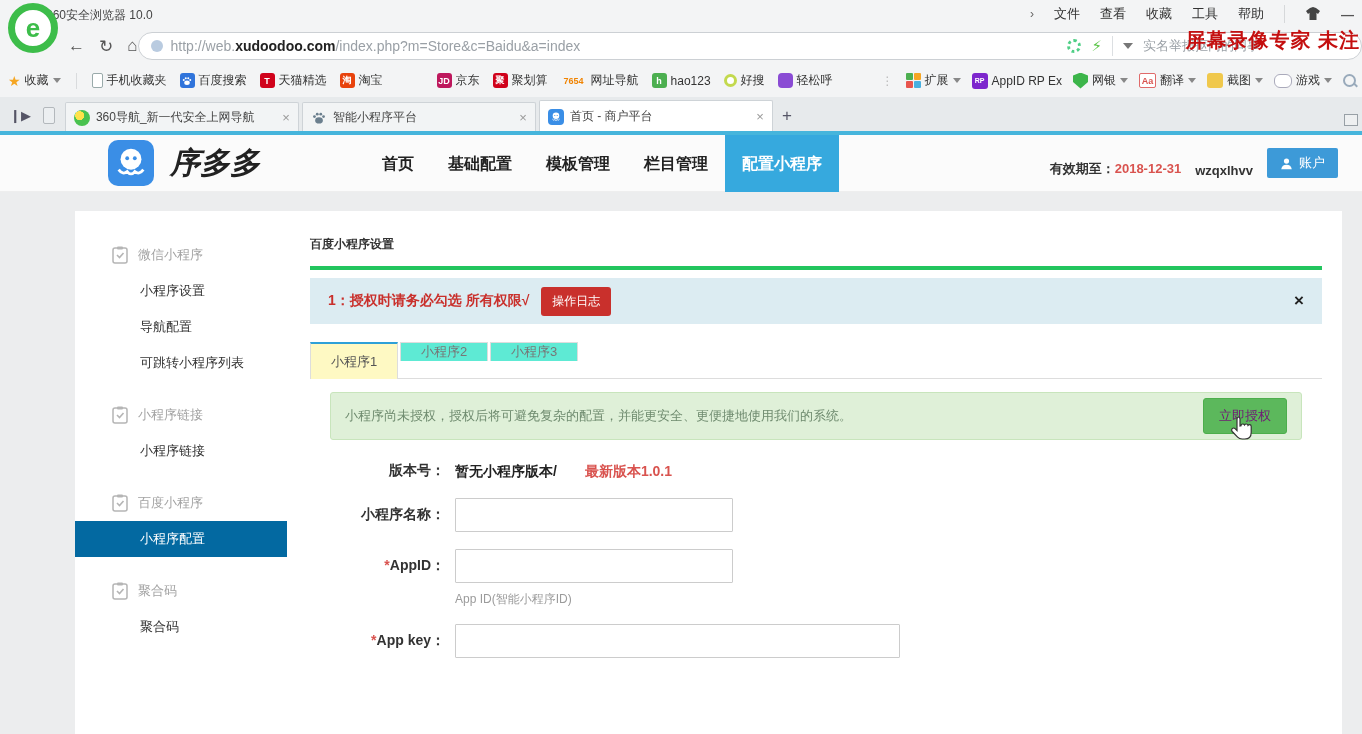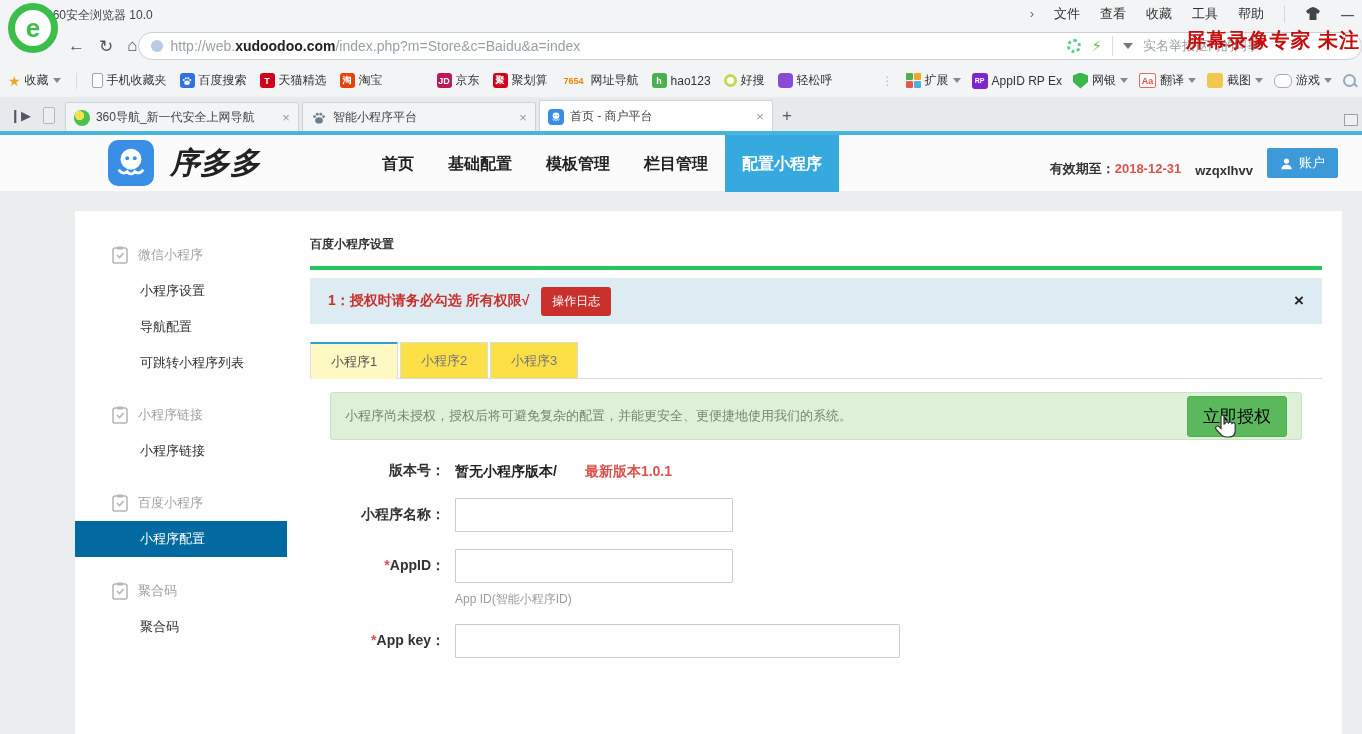--- a/index.html
+++ b/index.html
@@ -115,29 +115,29 @@
   .clip-icon svg { display:block; }
 
   .main { flex:1; padding:25px 20px 0 23px; }
   .page-title { font-size:12px; font-weight:bold; color:#333; padding-bottom:13px; border-bottom:4px solid #22c55e; }
   .notice { margin-top:8px; height:46px; background:#dcecf2; display:flex; align-items:center; padding:0 18px; }
   .notice-text { color:#c9302c; font-weight:bold; font-size:14px; }
   .notice-btn { margin-left:12px; background:#c9302c; color:#fff; border:none; font-size:12px; padding:6px 11px; border-radius:3px; cursor:pointer; }
   .notice-close { margin-left:auto; color:#222; font-size:17px; font-weight:bold; cursor:pointer; }
 
   .mini-tabs { margin-top:18px; display:flex; border-bottom:1px solid #ddd; }
-  .mini-tab { width:88px; height:36px; display:flex; align-items:center; justify-content:center; font-size:13px;
-    color:#777; background:#fde047; border:1px solid #ddd; border-bottom:none; margin-right:2px; cursor:pointer; }
+  .mini-tab { width:88px; height:19px; display:flex; align-items:center; justify-content:center; font-size:13px;
+    color:#777; background:#5eead4; border:1px solid #ddd; border-bottom:none; margin-right:2px; cursor:pointer; }
   .mini-tab.active { background:#fef9c3; color:#555; border-top:2px solid #2ea0d8; margin-bottom:-1px; height:37px; }
 
   .auth-alert { margin:13px 20px 0 20px; background:#dff0d8; border:1px solid #c8e5bc; border-radius:3px;
     height:48px; display:flex; align-items:center; padding:0 14px; }
   .auth-text { font-size:13px; color:#6f8b6f; }
-  .auth-btn { margin-left:auto; position:relative; background:#5cb85c; border:1px solid #4cae4c; color:#000000;
-    font-size:17px; padding:8px 15px; border-radius:3px; cursor:pointer; }
+  .auth-btn { margin-left:auto; position:relative; background:#5cb85c; border:1px solid #4cae4c; color:#701a75;
+    font-size:13px; padding:8px 15px; border-radius:3px; cursor:pointer; }
   .cursor-hand { position:absolute; left:26px; top:16px; }
 
   .form { margin-top:22px; }
   .frow { display:flex; margin-bottom:17px; align-items:flex-start; }
   .flabel { width:135px; flex:none; text-align:right; font-size:14px; font-weight:bold; color:#333; padding-top:8px; }
   .frow.plain .flabel { padding-top:0; }
   .req { color:#d9534f; }
   .fvalue { margin-left:10px; }
   .vtext { font-size:14px; font-weight:bold; color:#222; padding-top:1px; }
   .vtext .latest { color:#d9534f;padding-left:28px; }

